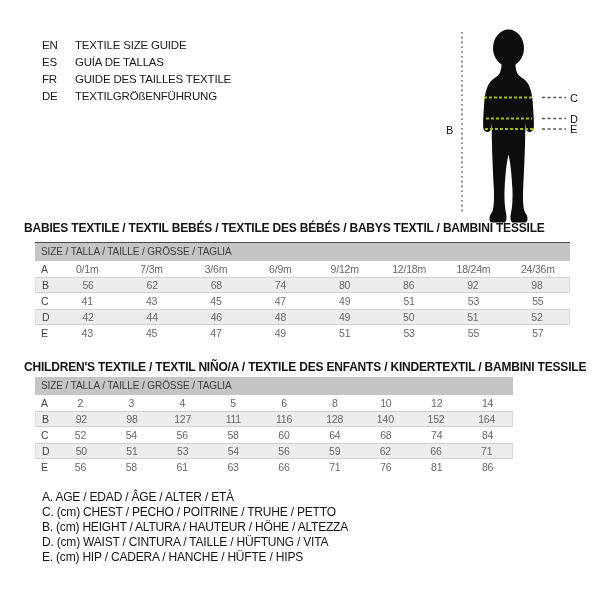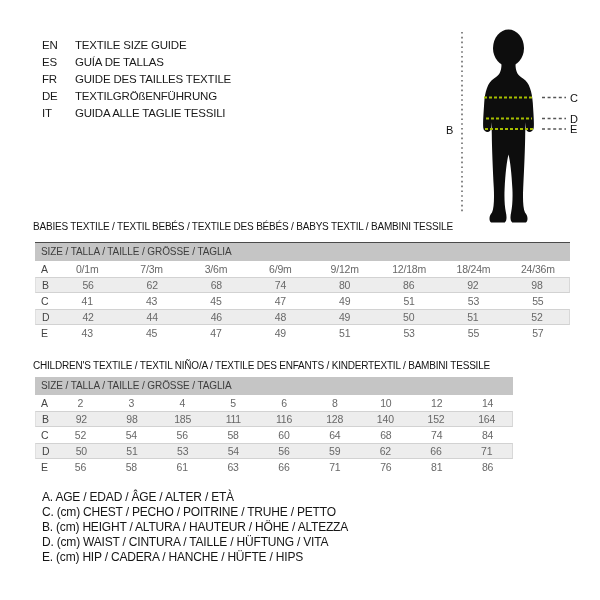--- a/index.html
+++ b/index.html
@@ -5,21 +5,21 @@
   html,body{margin:0;padding:0;background:#ffffff;}
   #canvas{
     position:relative;width:600px;height:600px;background:#ffffff;overflow:hidden;
     font-family:"Liberation Sans", sans-serif;color:#1a1a1a;
   }
   
   .lang-block{position:absolute;left:42px;top:37px;font-size:11.5px;line-height:17px;letter-spacing:-0.2px;}
   .lang-row{display:flex;}
   .lang-code{width:33px;flex:0 0 33px;}
   
-  .sec-title{position:absolute;left:33px;font-size:10px;font-weight:400;letter-spacing:-0.2px;color:#151515;white-space:nowrap;}
+  .sec-title{position:absolute;left:24px;font-size:12px;font-weight:700;letter-spacing:-0.2px;color:#151515;white-space:nowrap;}
   
   .size-table{position:absolute;left:35px;}
   .size-table.topline{border-top:1px solid #4a4a4a;}
   .t-head{height:18px;line-height:18px;background:#c5c5c5;color:#3d3d3d;font-size:10px;
           padding-left:6px;letter-spacing:-0.1px;}
   .t-row{display:grid;height:16px;line-height:16px;font-size:10.5px;align-items:center;}
   .t-row.stripe{background:#ededed;border-top:1px solid #d2d2d2;border-bottom:1px solid #d2d2d2;
                 border-left:1px solid #e0e0e0;border-right:1px solid #d8d8d8;height:14px;line-height:14px;}
   .t-label{padding-left:6px;color:#454545;}
   .t-cell{text-align:center;color:#686868;letter-spacing:-0.2px;}
@@ -43,24 +43,20 @@
       <span class="lang-code">ES</span>
       <span>GUÍA DE TALLAS</span>
     </div>
     <div class="lang-row">
       <span class="lang-code">FR</span>
       <span>GUIDE DES TAILLES TEXTILE</span>
     </div>
     <div class="lang-row">
       <span class="lang-code">DE</span>
       <span>TEXTILGRÖßENFÜHRUNG</span>
-    </div>
-    <div class="lang-row">
-      <span class="lang-code">IT</span>
-      <span>GUIDA ALLE TAGLIE TESSILI</span>
     </div>
   </div>
 
   <div class="figure-wrap">
     <svg width="170" height="220" viewBox="0 0 170 220" xmlns="http://www.w3.org/2000/svg">
 
       <line x1="32" y1="22" x2="32" y2="204" stroke="#555555" stroke-width="1.4" stroke-dasharray="1.6,3.2"></line>
 
       <g fill="#0d0d0d">
         <ellipse cx="78.5" cy="38" rx="15.5" ry="18.5"></ellipse>
@@ -181,21 +177,21 @@
         <div class="t-cell">6</div>
         <div class="t-cell">8</div>
         <div class="t-cell">10</div>
         <div class="t-cell">12</div>
         <div class="t-cell">14</div>
       </div>
       <div class="t-row stripe" style="grid-template-columns: 20px repeat(9, 1fr);">
         <div class="t-label">B</div>
         <div class="t-cell">92</div>
         <div class="t-cell">98</div>
-        <div class="t-cell">185</div>
+        <div class="t-cell">127</div>
         <div class="t-cell">111</div>
         <div class="t-cell">116</div>
         <div class="t-cell">128</div>
         <div class="t-cell">140</div>
         <div class="t-cell">152</div>
         <div class="t-cell">164</div>
       </div>
       <div class="t-row" style="grid-template-columns: 20px repeat(9, 1fr);">
         <div class="t-label">C</div>
         <div class="t-cell">52</div>

